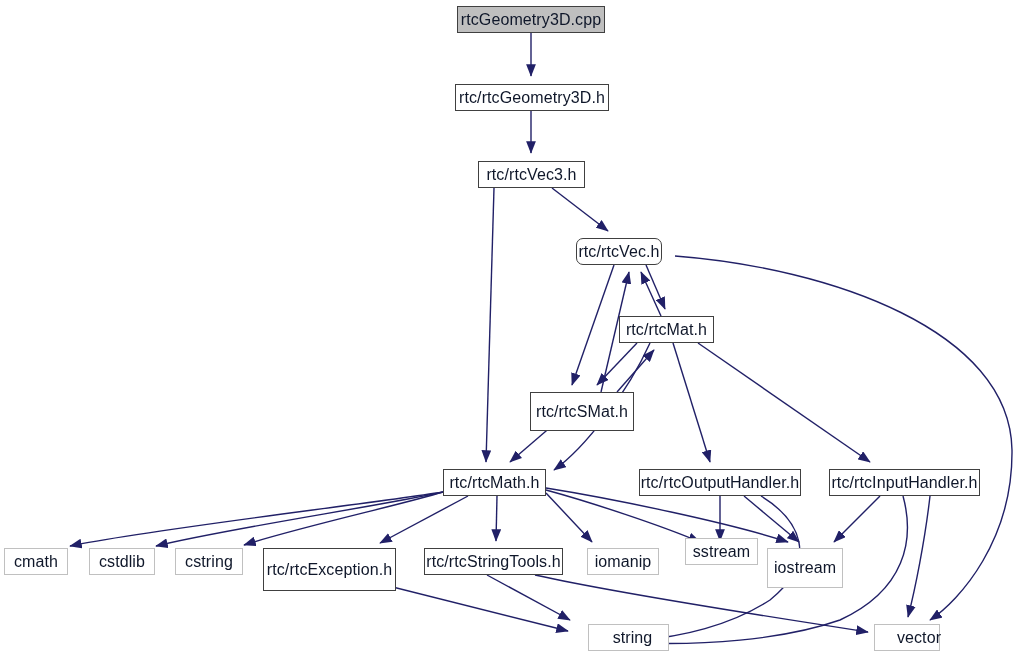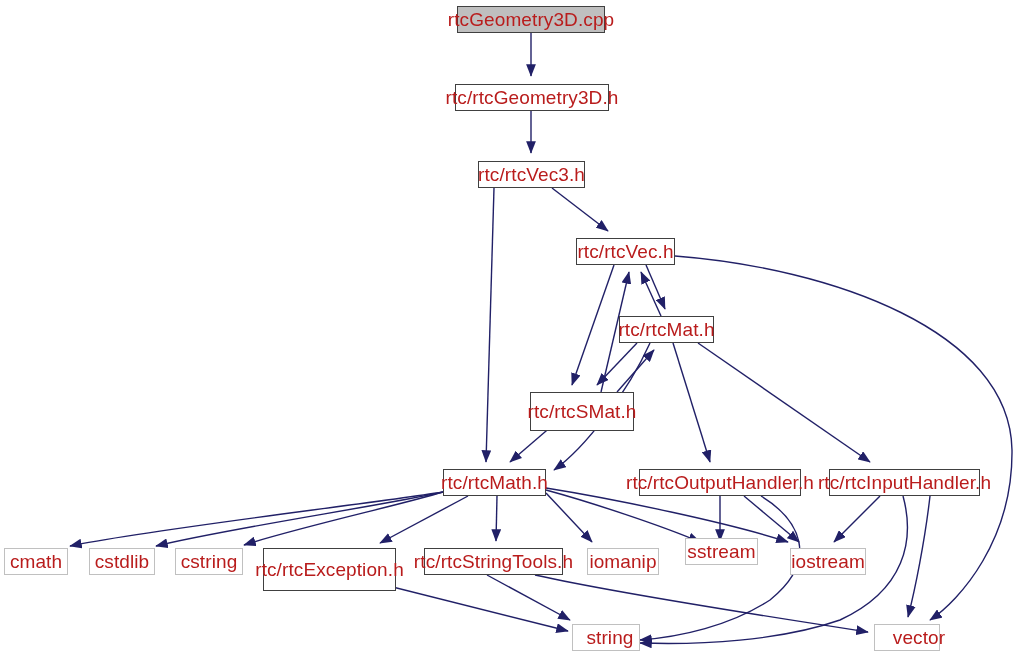--- a/index.html
+++ b/index.html
@@ -23,23 +23,23 @@
     top: 0;
     width: 1021px;
     height: 659px;
   }
   .graph-node {
     position: absolute;
     box-sizing: border-box;
     display: flex;
     align-items: center;
     justify-content: center;
-    font-size: 19px;
+    font-size: 16px;
     line-height: 1;
-    color: #b91c1c;
+    color: #0f172a;
     background: #ffffff;
     border: 1px solid #c0c0c0;
     white-space: nowrap;
     letter-spacing: 0.1px;
   }
   .graph-node.strong {
     border: 1.4px solid #404040;
   }
   .graph-node.root {
     background: #bfbfbf;
@@ -98,21 +98,21 @@
   <div id="node-layer">
       <div class="graph-node root" style="left: 457px; top: 6px; width: 148px; height: 27px;">
         <span class="node-label">rtcGeometry3D.cpp</span>
       </div>
       <div class="graph-node strong" style="left: 455px; top: 84px; width: 154px; height: 27px;">
         <span class="node-label">rtc/rtcGeometry3D.h</span>
       </div>
       <div class="graph-node strong" style="left: 478px; top: 161px; width: 107px; height: 27px;">
         <span class="node-label">rtc/rtcVec3.h</span>
       </div>
-      <div class="graph-node strong" style="left: 576px; top: 238px; width: 99px; height: 27px;">
+      <div class="graph-node strong" style="left: 576px; top: 238px; width: 86px; height: 27px; border-radius: 7px;">
         <span class="node-label">rtc/rtcVec.h</span>
       </div>
       <div class="graph-node strong" style="left: 619px; top: 316px; width: 95px; height: 27px;">
         <span class="node-label">rtc/rtcMat.h</span>
       </div>
       <div class="graph-node strong" style="left: 530px; top: 392px; width: 104px; height: 39px;">
         <span class="node-label">rtc/rtcSMat.h</span>
       </div>
       <div class="graph-node strong" style="left: 443px; top: 469px; width: 103px; height: 27px;">
         <span class="node-label">rtc/rtcMath.h</span>
@@ -137,23 +137,23 @@
       </div>
       <div class="graph-node strong" style="left: 424px; top: 548px; width: 139px; height: 27px;">
         <span class="node-label">rtc/rtcStringTools.h</span>
       </div>
       <div class="graph-node light" style="left: 587px; top: 548px; width: 72px; height: 27px;">
         <span class="node-label">iomanip</span>
       </div>
       <div class="graph-node light" style="left: 685px; top: 538px; width: 73px; height: 27px;">
         <span class="node-label">sstream</span>
       </div>
-      <div class="graph-node light" style="left: 790px; top: 548px; width: 76px; height: 27px;">
+      <div class="graph-node light" style="left: 767px; top: 548px; width: 76px; height: 40px;">
         <span class="node-label">iostream</span>
       </div>
-      <div class="graph-node light" style="left: 572px; top: 624px; width: 68px; height: 27px; padding-left: 8px;">
+      <div class="graph-node light" style="left: 588px; top: 624px; width: 81px; height: 27px; padding-left: 8px;">
         <span class="node-label">string</span>
       </div>
       <div class="graph-node light" style="left: 874px; top: 624px; width: 66px; height: 27px; padding-left: 24px;">
         <span class="node-label">vector</span>
       </div>
     </div>
 </div>
 
 </body></html>

